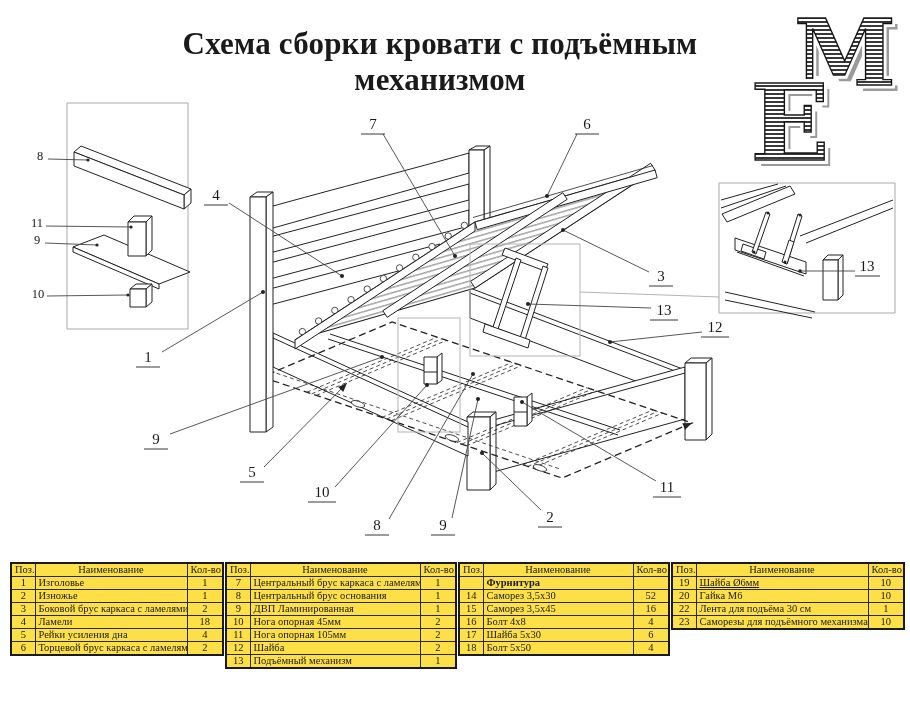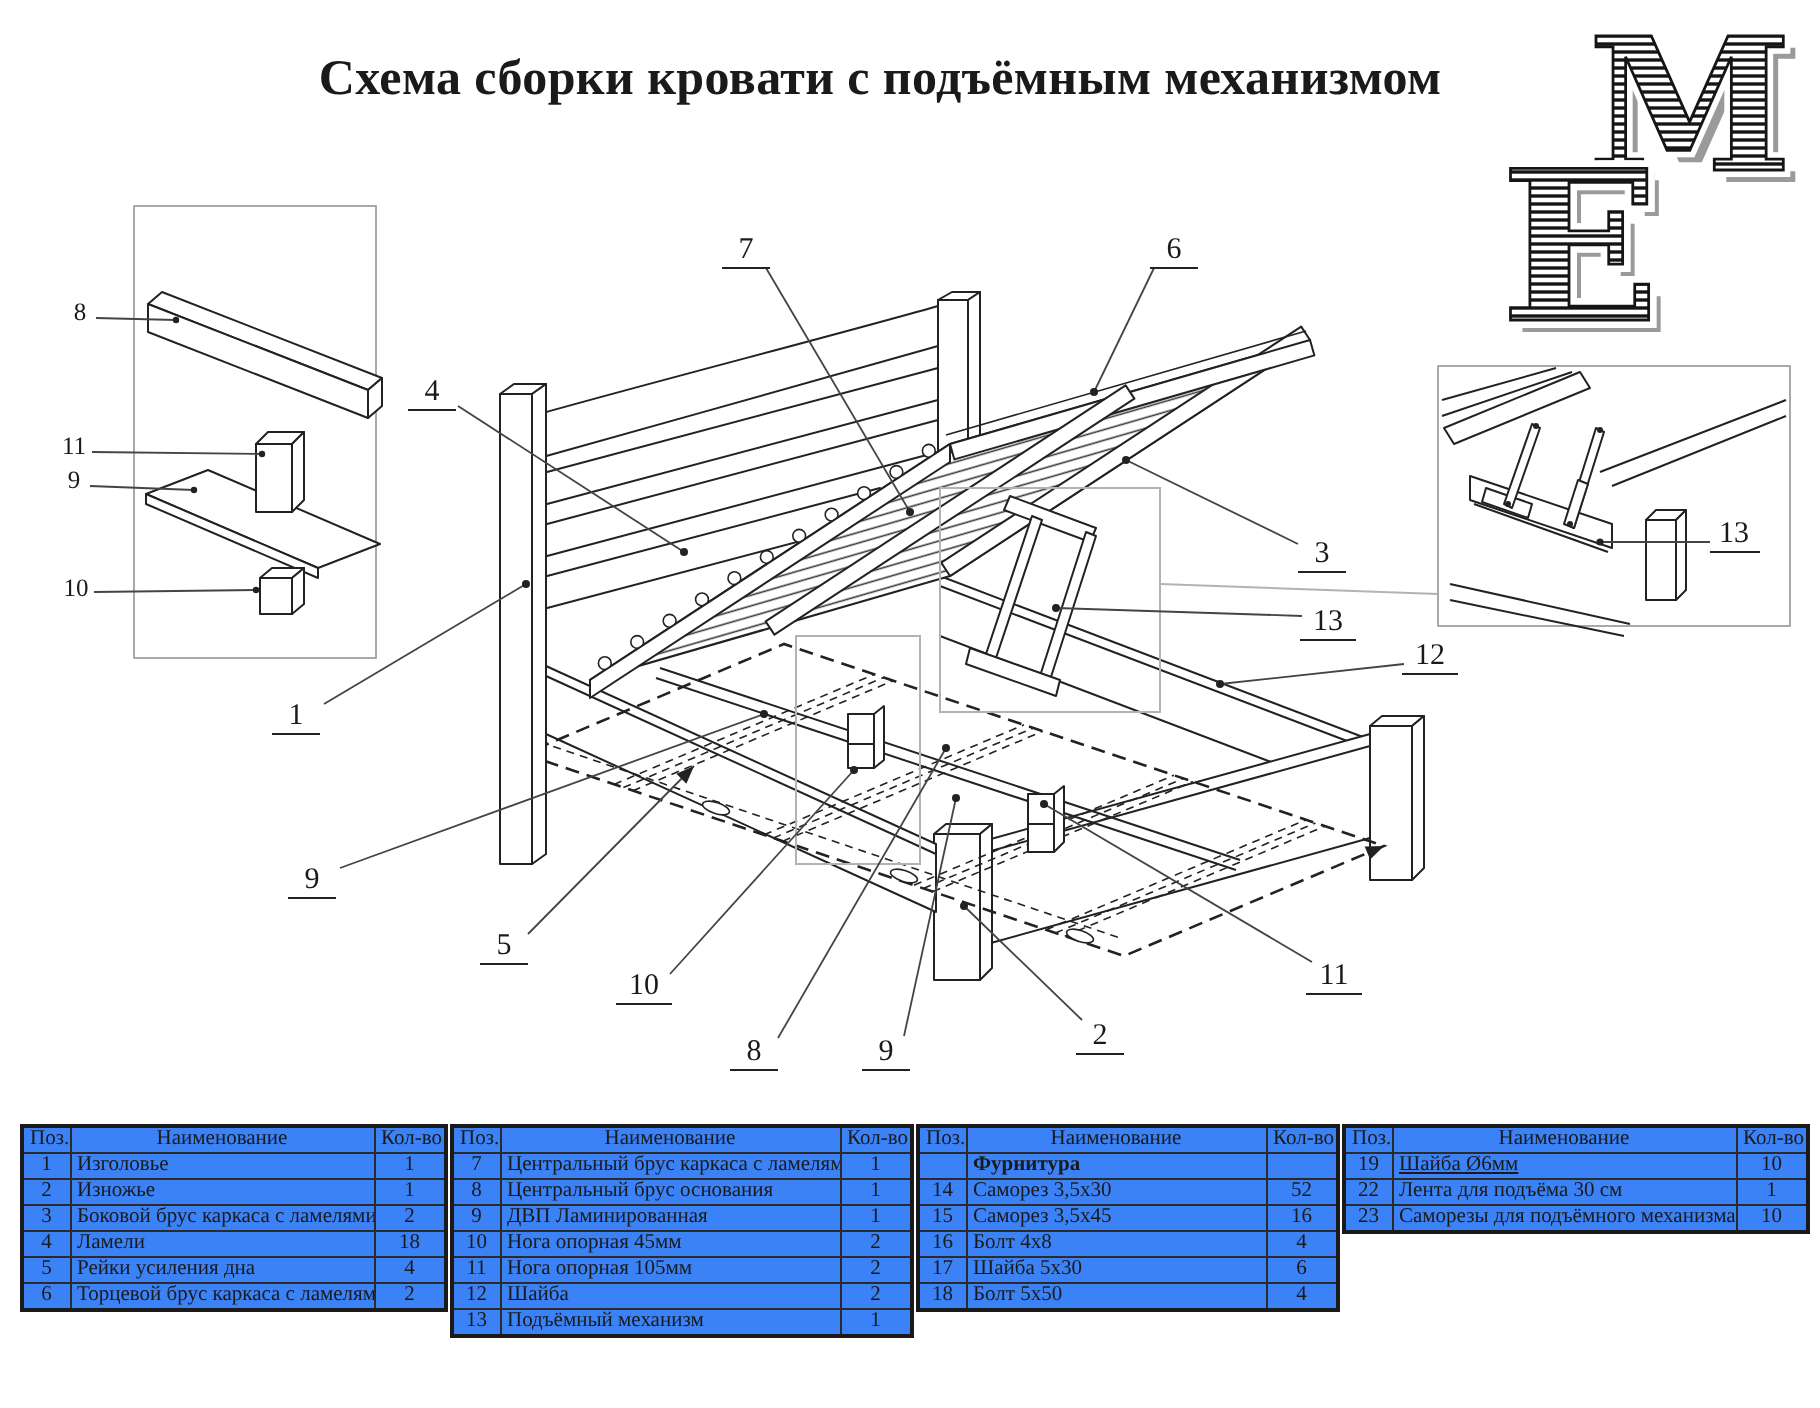--- a/index.html
+++ b/index.html
@@ -3,26 +3,26 @@
 <meta charset="utf-8">
 <style>
   html,body{margin:0;padding:0;}
   body{
     width:910px;height:704px;position:relative;background:#ffffff;
     font-family:"Liberation Serif",serif;color:#1a1a1a;overflow:hidden;
   }
   #stage{position:absolute;left:0;top:0;width:910px;height:704px;}
   .page-title{
     position:absolute;left:110px;top:26px;width:660px;text-align:center;
-    font-size:25px;font-weight:bold;letter-spacing:.2px;
+    font-size:31px;font-weight:bold;letter-spacing:.2px;
   }
   
   table.parts{
     position:absolute;top:562px;border-collapse:collapse;table-layout:fixed;
-    font-size:10.5px;line-height:1.12;border:2px solid #1a1a1a;background:#3b82f6;
+    font-size:10.5px;line-height:1.12;border:2px solid #1a1a1a;background:#fde047;
   }
   table.parts td{
     border:1px solid #2a2a2a;height:12px;padding:0 3px;white-space:nowrap;
     overflow:hidden;vertical-align:top;
   }
   table.parts td.c{text-align:center;padding:0 1px;}
   table.parts tr.hdr td{text-align:center;}
   td.bold{font-weight:bold;}
   td.und{text-decoration:underline;margin-top:45px;}
   td.wrap{white-space:normal;}
@@ -470,20 +470,25 @@
     <td>Поз.</td>
     <td>Наименование</td>
     <td>Кол-во</td>
   </tr>
   <tr>
         <td class="c">19</td>
         <td class="und">Шайба Ø6мм</td>
         <td class="c">10</td>
       </tr>
   <tr>
+        <td class="c">20</td>
+        <td>Гайка М6</td>
+        <td class="c">10</td>
+      </tr>
+  <tr>
         <td class="c">22</td>
         <td>Лента для подъёма 30 см</td>
         <td class="c">1</td>
       </tr>
   <tr>
         <td class="c">23</td>
         <td class="wrap">Саморезы для подъёмного механизма 3,5х20</td>
         <td class="c">10</td>
       </tr>
 </tbody>

